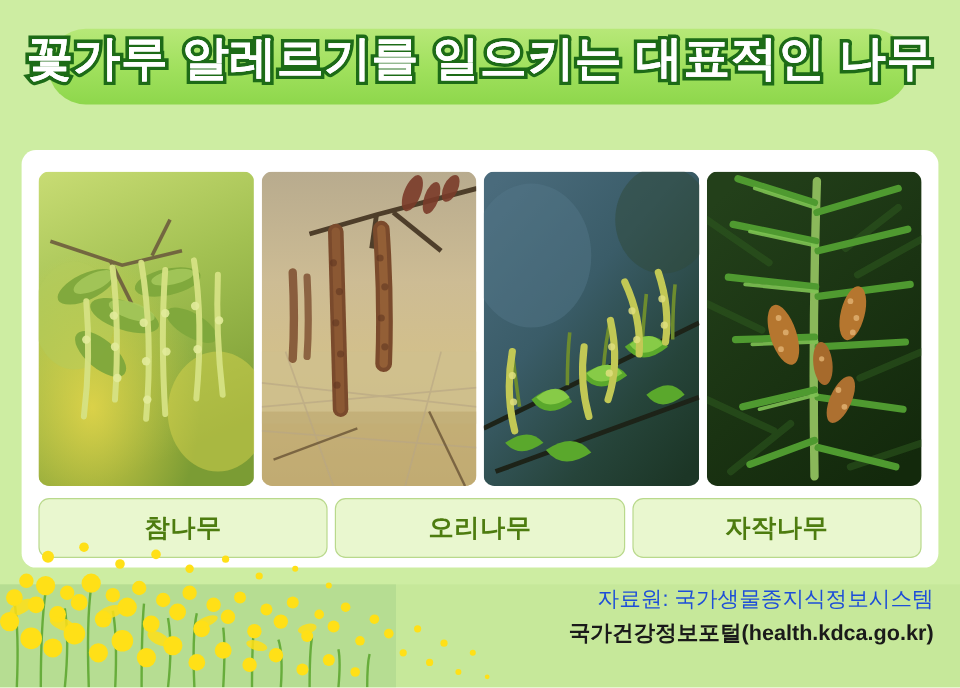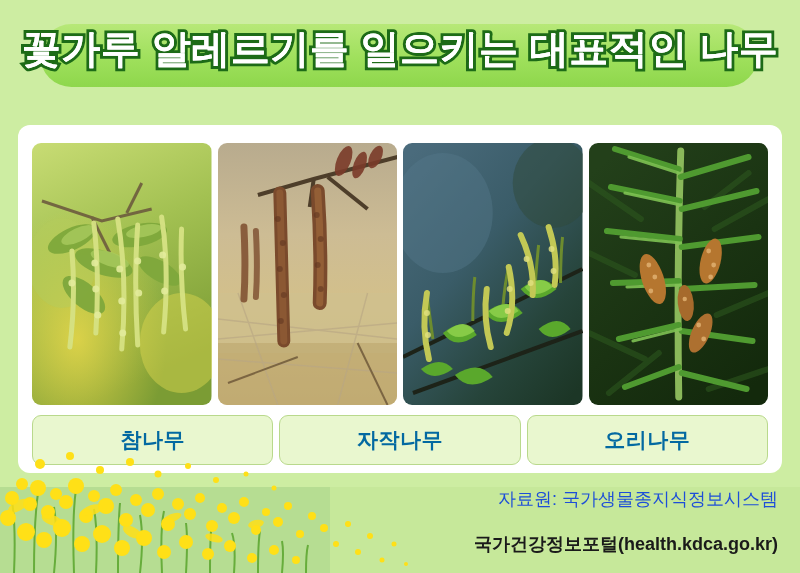--- a/index.html
+++ b/index.html
@@ -123,21 +123,21 @@
     border: 1px solid #b9d98c;
     border-radius: 9px;
     display: flex;
     align-items: center;
     justify-content: center;
     box-sizing: border-box;
   }
   .label-box span {
     font-size: 21px;
     font-weight: bold;
-    color: #0369a1;
+    color: #4d7c0f;
     letter-spacing: 0.5px;
   }
 
   
   .source {
     position: absolute;
     right: 22px;
     top: 487px;
     text-align: right;
     line-height: 1.42;
@@ -145,21 +145,21 @@
   .source .line1 {
     font-size: 18px;
     color: #1d4ed8;
     white-space: nowrap;
   }
   .source .line2 {
     font-size: 18px;
     font-weight: bold;
     color: #1a1a1a;
     white-space: nowrap;
-    margin-top: 19px;
+    margin-top: 2px;
   }
 
   
   .pollen-field {
     position: absolute;
     left: 0;
     top: 440px;
     width: 420px;
     height: 133px;
     pointer-events: none;
@@ -417,24 +417,24 @@
         </svg>
       </div>
 
     </div>
 
     <div class="label-row">
       <div class="label-box">
         <span>참나무</span>
       </div>
       <div class="label-box">
+        <span>오리나무</span>
+      </div>
+      <div class="label-box">
         <span>자작나무</span>
-      </div>
-      <div class="label-box">
-        <span>오리나무</span>
       </div>
     </div>
 
   </div>
 
   <div class="pollen-field">
     <svg viewBox="0 0 420 133" preserveAspectRatio="none" aria-hidden="true">
       <g stroke="#5fa832" stroke-width="2" fill="none" opacity="0.9">
         <path d="M14 133 q2 -46 -2 -72"></path>
           <path d="M34 133 q0 -52 4 -80"></path>

